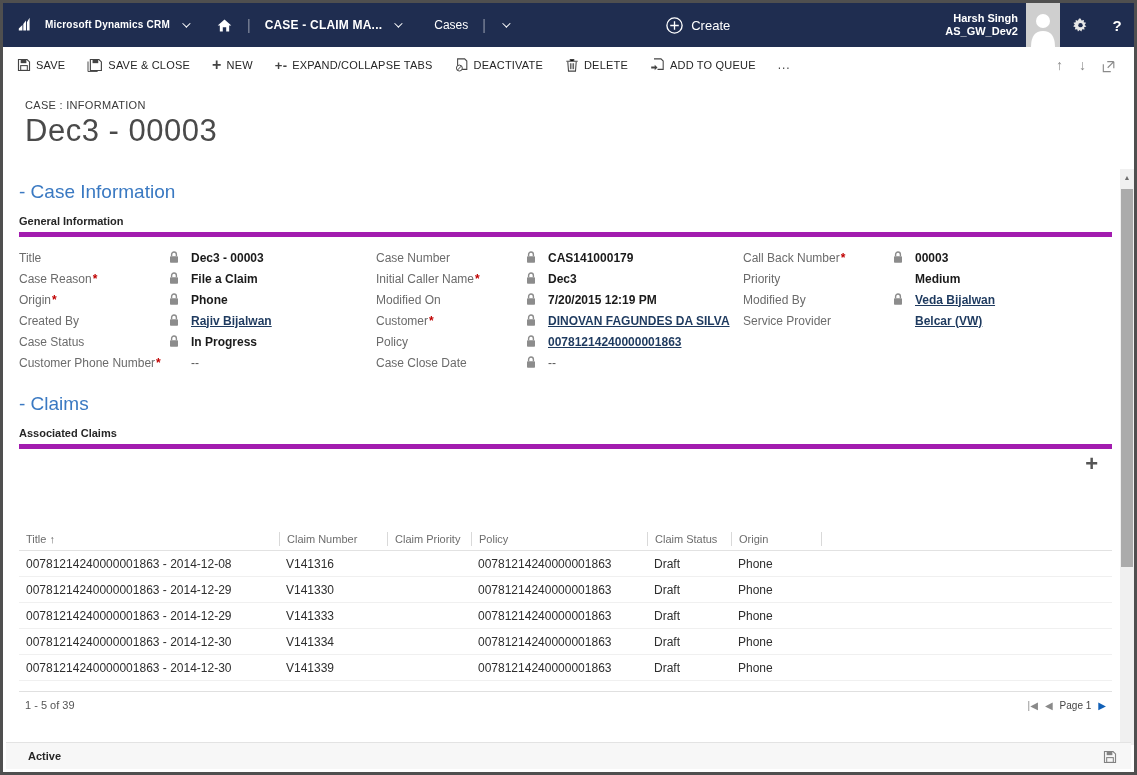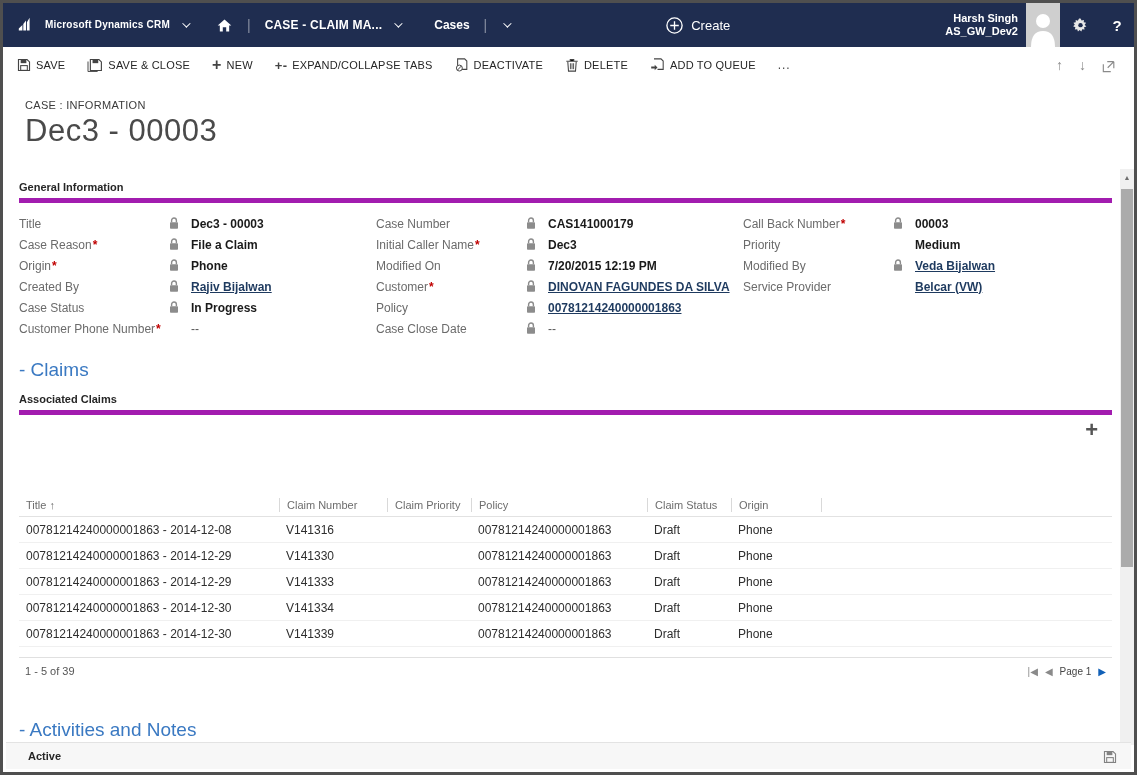--- a/index.html
+++ b/index.html
@@ -6,21 +6,21 @@
   html,body { background:#9aa0a6; font-family:"Liberation Sans", sans-serif; }
   .window { width:1137px; height:775px; background:#fff; border:3px solid #4f4f4f; overflow:hidden; position:relative; }
 
   
   .navbar { height:44px; background:#1F2D50; color:#fff; display:flex; align-items:center; padding-left:14px; }
   .nav-left { display:flex; align-items:center; gap:10px; }
   .brand { font-size:10px; font-weight:bold; letter-spacing:.2px; cursor:pointer; }
   .chev { display:inline-block; width:6px; height:6px; border-right:1.5px solid #fff; border-bottom:1.5px solid #fff; transform:rotate(45deg) translateY(-2px); margin-left:2px; }
   .nav-sep { color:rgba(255,255,255,.45); font-size:14px; margin:0 4px; }
   .nav-crumb { font-size:12px; font-weight:bold; letter-spacing:.2px; cursor:pointer;text-align:right; }
-  .nav-view { font-size:12px; font-weight:bold; cursor:pointer; }
+  .nav-view { font-size:12px; font-weight:normal; cursor:pointer; }
   .nav-right { margin-left:auto; display:flex; align-items:center; height:100%; }
   .create-btn { display:flex; align-items:center; gap:7px; font-size:13px; cursor:pointer; margin-right:215px; }
   .user-block { text-align:right; font-size:11px; font-weight:bold; line-height:13px; margin-right:8px; cursor:pointer; }
   .avatar { width:34px; height:44px; background:#cfcfcf; display:flex; align-items:flex-end; justify-content:center; cursor:pointer; }
   .gear-btn { width:40px; text-align:center; cursor:pointer; }
   .help-btn { width:34px; text-align:center; font-size:15px; font-weight:bold; cursor:pointer; }
 
   
   .cmdbar { height:36px; background:#fff; display:flex; align-items:center; padding-left:14px; font-size:11px; color:#262626; }
   .cmd { display:flex; align-items:center; gap:5px; margin-right:22px; cursor:pointer; white-space:nowrap; letter-spacing:.2px; }
@@ -244,20 +244,21 @@
   </div>
 
   <div class="rec-header">
     <div class="rec-type">CASE : INFORMATION</div>
     <div class="rec-title">Dec3 - 00003</div>
   </div>
 
   <div class="content">
     <div class="scrollpane">
 
+      <div class="section-title" style="margin-top:12px">- Case Information</div>
       <div class="subsection">General Information</div>
 
       <div class="fields">
 
         <div class="fieldcol">
           <div class="field">
             <span class="flabel"><span>Title</span></span>
             <span class="flock">
                 <svg class="ic" width="10" height="13">
                   <use href="#i-lock"></use>

